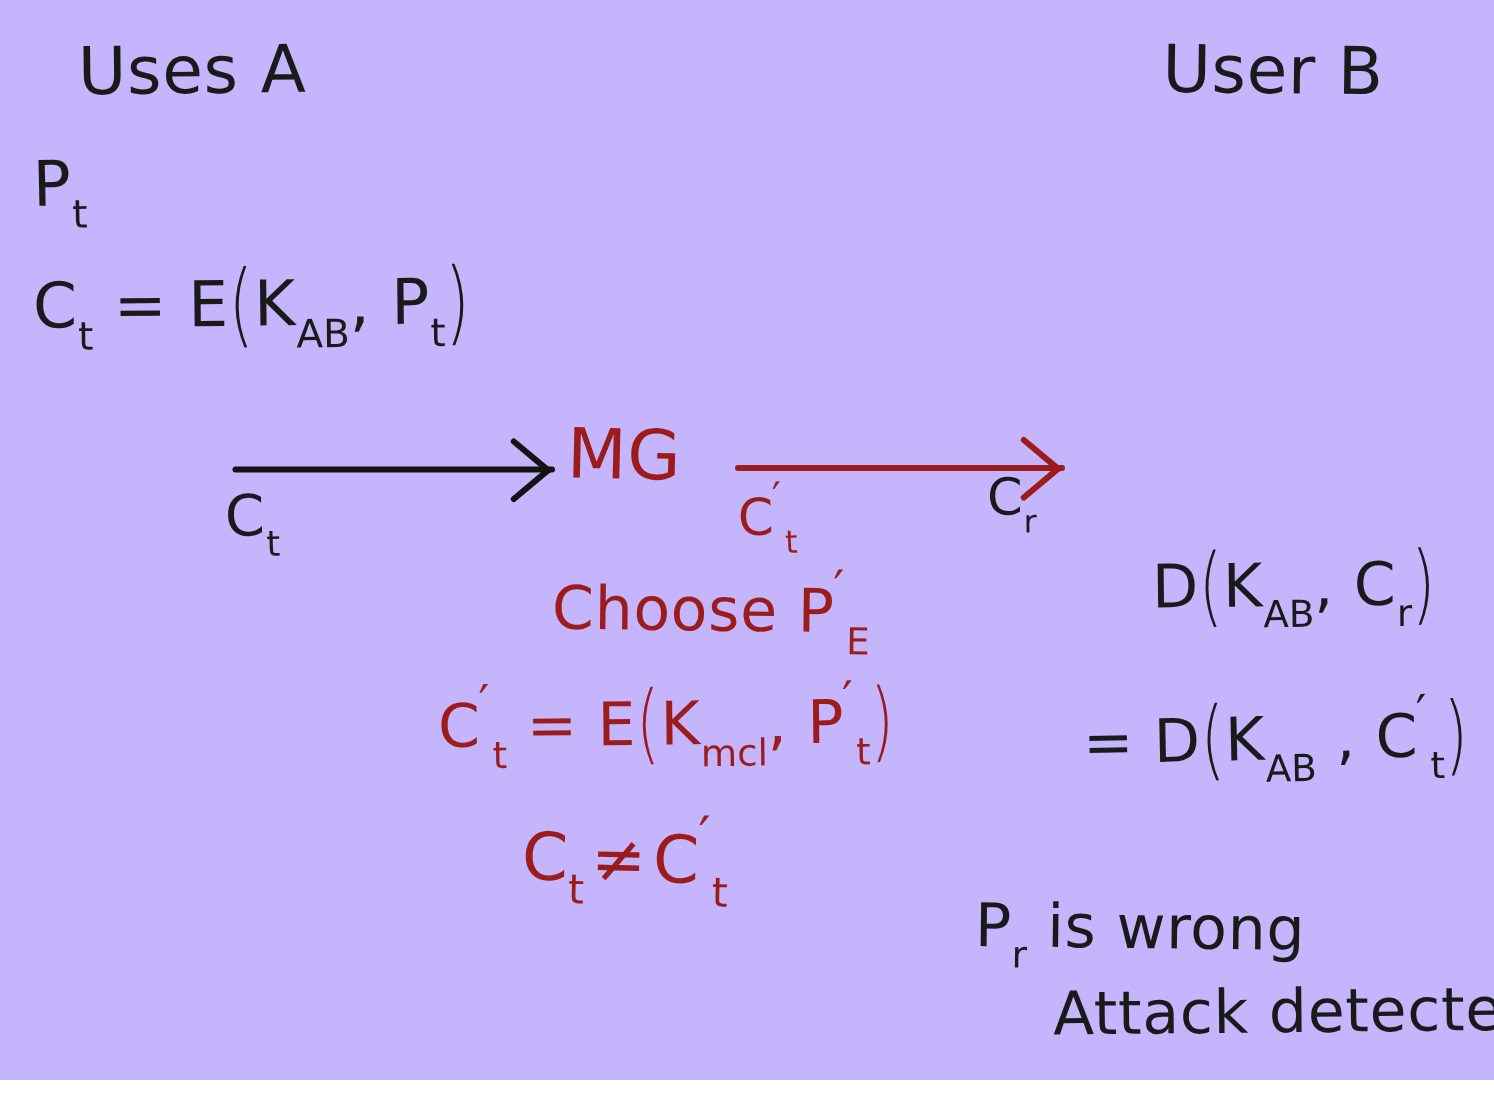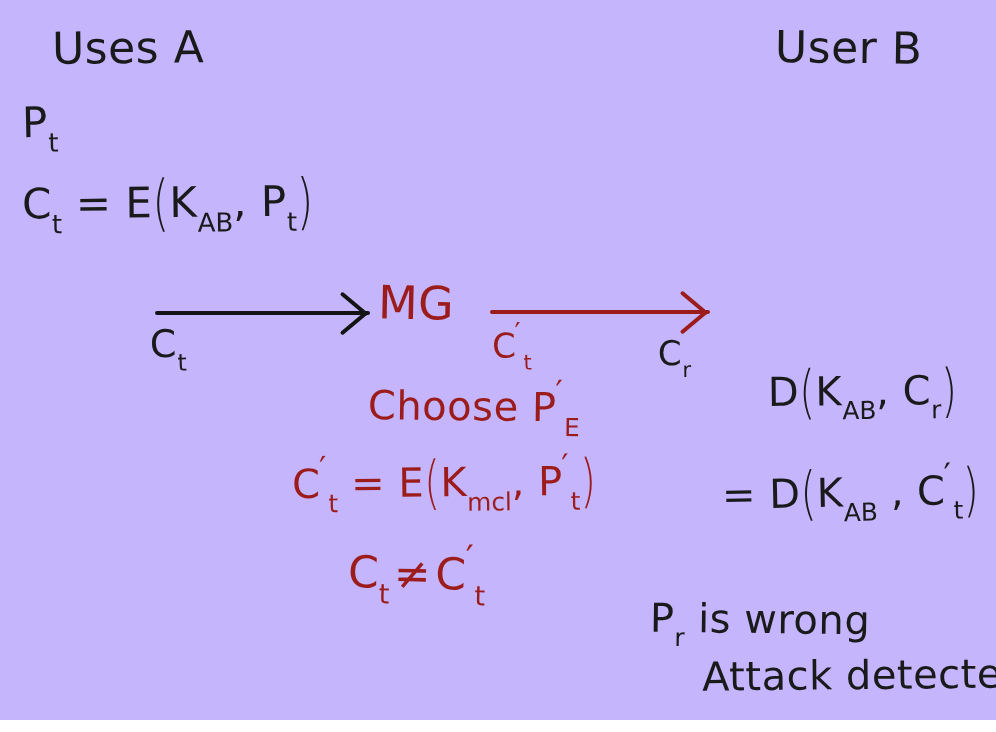--- a/index.html
+++ b/index.html
@@ -121,21 +121,21 @@
   <div class="arrow red" style="left:490px; top:310px; width:220px;">
     <div class="shaft" style="width:220px;"></div>
     <div class="headline red" style="left:191px; top:-20px; width:34px; transform: rotate(40deg);"></div>
     <div class="headline red" style="left:191px; top:21px; width:34px; transform: rotate(-40deg);"></div>
   </div>
 
   <div class="hw red sk4" style="left:492px; top:320px; font-size:34px;">
     <span>C</span><span class="prime">′</span><span class="sub">t</span>
   </div>
 
-  <div class="hw sk2" style="left:658px; top:333px; font-size:34px;">
+  <div class="hw sk2" style="left:658px; top:312px; font-size:34px;">
     <span>C</span><span class="sub">r</span>
   </div>
 
   <div class="hw red sk3" style="left:368px; top:376px; font-size:40px;">
     <span>Choose</span>
     <span>P</span><span class="prime">′</span><span class="sub">E</span>
   </div>
 
   <div class="hw red sk2" style="left:292px; top:452px; font-size:40px;">
     <span>C</span><span class="prime">′</span><span class="sub">t</span>

